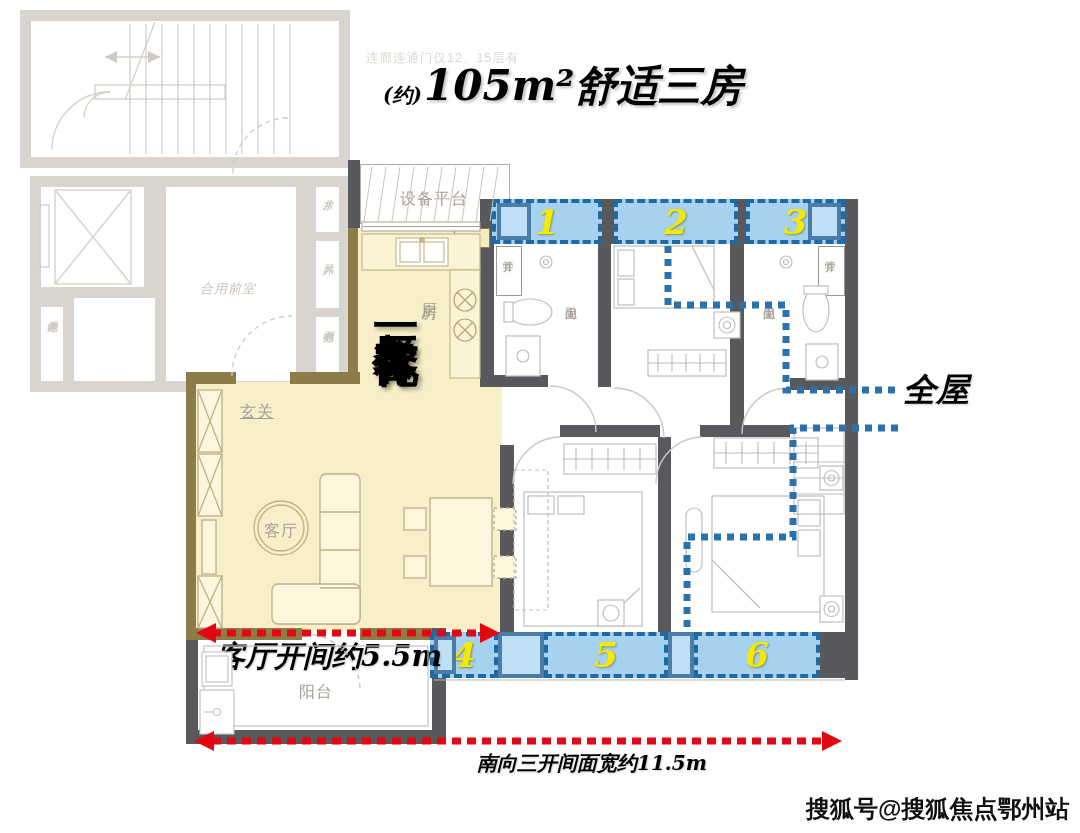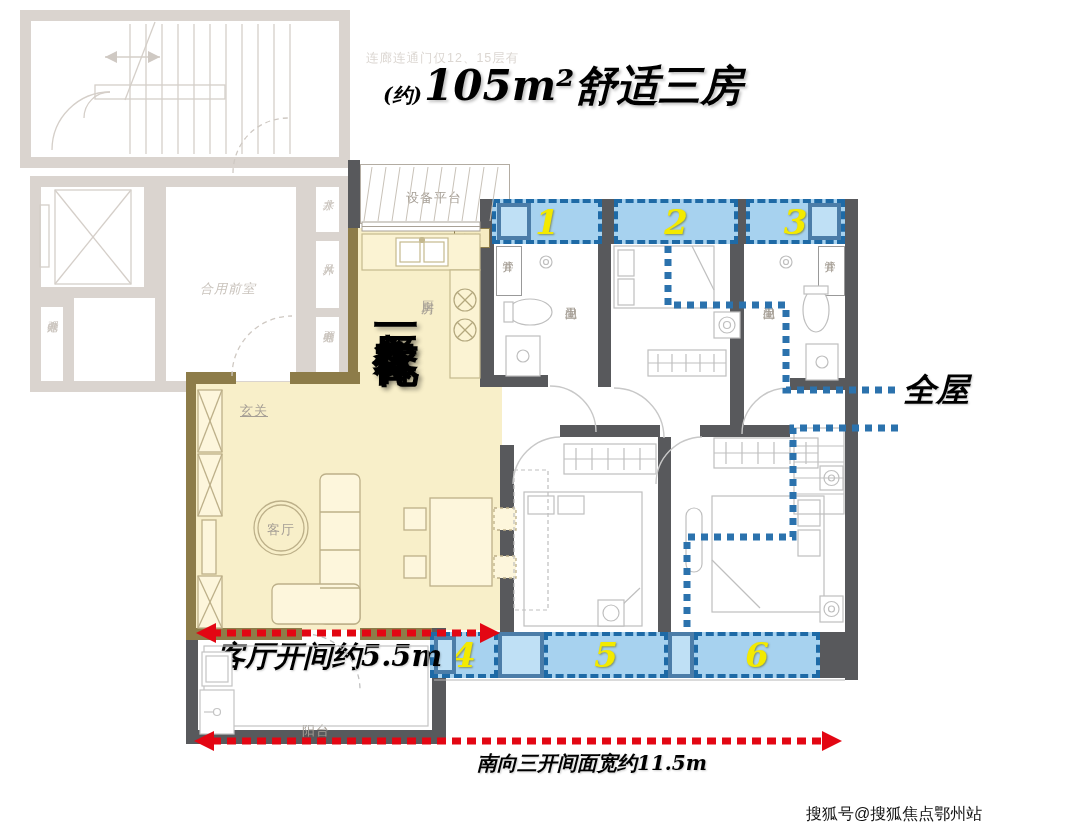--- a/index.html
+++ b/index.html
@@ -17,38 +17,38 @@
   .yellow{position:absolute;background:#f8efc9;}
   .white-room{position:absolute;background:#fff;}
   
   .bay{position:absolute;background:#a7d2ef;border:4px dashed #1e6aa6;box-sizing:border-box;
        display:flex;align-items:center;justify-content:center;}
   .bay .num{font-family:"DejaVu Serif",serif;font-style:italic;font-weight:900;
             font-size:34px;color:#f3ea00;text-shadow:1px 1px 2px rgba(90,90,0,.55);line-height:1;}
   .baybox{position:absolute;background:#4c7da8;box-sizing:border-box;}
   .baybox .pane{position:absolute;left:4px;top:4px;right:4px;bottom:4px;background:#bfe0f5;}
   
-  .rlabel{position:absolute;color:#a59e95;font-size:13px;letter-spacing:1px;white-space:nowrap;}
+  .rlabel{position:absolute;color:#a59e95;font-size:16px;letter-spacing:1px;white-space:nowrap;}
   .rlabel.v{writing-mode:vertical-rl;text-orientation:upright;letter-spacing:0;}
   .rlabel.cx{transform:translateX(-50%);}
   .flue-box{position:absolute;background:#f6ecc2;border:1px solid #8d7c49;box-sizing:border-box;
             display:flex;align-items:center;justify-content:center;}
   .flue-box span{font-size:9px;color:#8f8878;}
   
   .callig{font-family:"DejaVu Serif",serif;font-style:italic;font-weight:700;color:#000;}
   .title-main{position:absolute;font-size:42px;text-shadow:2px 2px 3px rgba(0,0,0,.25);white-space:nowrap;}
   .title-prefix{position:absolute;font-size:20px;font-weight:700;}
   .banner{position:absolute;font-family:"DejaVu Serif",serif;font-weight:900;font-size:46px;
           writing-mode:vertical-rl;text-orientation:upright;letter-spacing:2px;color:#000;
           text-shadow:3px 3px 4px rgba(0,0,0,.30);line-height:1.04;}
   .measure{position:absolute;font-size:29px;white-space:nowrap;text-shadow:1px 1px 2px rgba(0,0,0,.2);}
   .wholehouse{position:absolute;font-size:33px;white-space:nowrap;text-shadow:1px 1px 2px rgba(0,0,0,.2);}
-  .watermark{position:absolute;font-size:16px;font-weight:400;color:#101010;white-space:nowrap;
+  .watermark{position:absolute;font-size:24px;font-weight:700;color:#101010;white-space:nowrap;
              font-family:"Liberation Sans",sans-serif;
-             text-shadow:-2px -2px 0 #fff,2px -2px 0 #fff,-2px 2px 0 #fff,2px 2px 0 #fff,0 0 4px #fff;margin-top:11px;}
+             text-shadow:-2px -2px 0 #fff,2px -2px 0 #fff,-2px 2px 0 #fff,2px 2px 0 #fff,0 0 4px #fff;}
   svg{position:absolute;left:0;top:0;}
 </style>
 </head>
 <body>
 
 <div id="stage">
 
   <div class="core-room" style="left:20px;top:10px;width:330px;height:158px;"></div>
   <div class="core-room" style="left:30px;top:176px;width:125px;height:122px;"></div>
   <div class="core-room" style="left:155px;top:176px;width:152px;height:216px;"></div>
@@ -340,21 +340,21 @@
   </svg>
 
   <div class="rlabel cx" style="left:434px;top:189px;">设备平台</div>
   <div class="rlabel v" style="left:418px;top:290px;">厨房</div>
   <div class="flue-box" style="left:454px;top:228px;width:36px;height:20px;">
     <span>烟道</span>
   </div>
   <div class="rlabel" style="left:240px;top:402px;text-decoration:underline;">玄关</div>
   <div class="rlabel cx" style="left:281px;top:521px;">客厅</div>
   <div class="rlabel" style="left:438px;top:528px;">餐厅</div>
-  <div class="rlabel cx" style="left:316px;top:722px;">阳台</div>
+  <div class="rlabel cx" style="left:316px;top:682px;">阳台</div>
   <div class="rlabel" style="left:630px;top:281px;font-size:14px;">卧室</div>
   <div class="rlabel" style="left:546px;top:530px;font-size:14px;">卧室</div>
   <div class="rlabel" style="left:744px;top:530px;font-size:14px;">主卧</div>
   <div class="rlabel v" style="left:562px;top:298px;font-size:12px;">卫生间</div>
   <div class="rlabel v" style="left:760px;top:298px;font-size:12px;">卫生间</div>
   <div class="rlabel v" style="left:500px;top:252px;font-size:11px;">管井</div>
   <div class="rlabel v" style="left:822px;top:252px;font-size:11px;">管井</div>
 
   <div class="title-prefix callig" style="left:383px;top:82px;">(约)</div>
   <div class="title-main callig" style="left:424px;top:58px;">105m²舒适三房</div>

